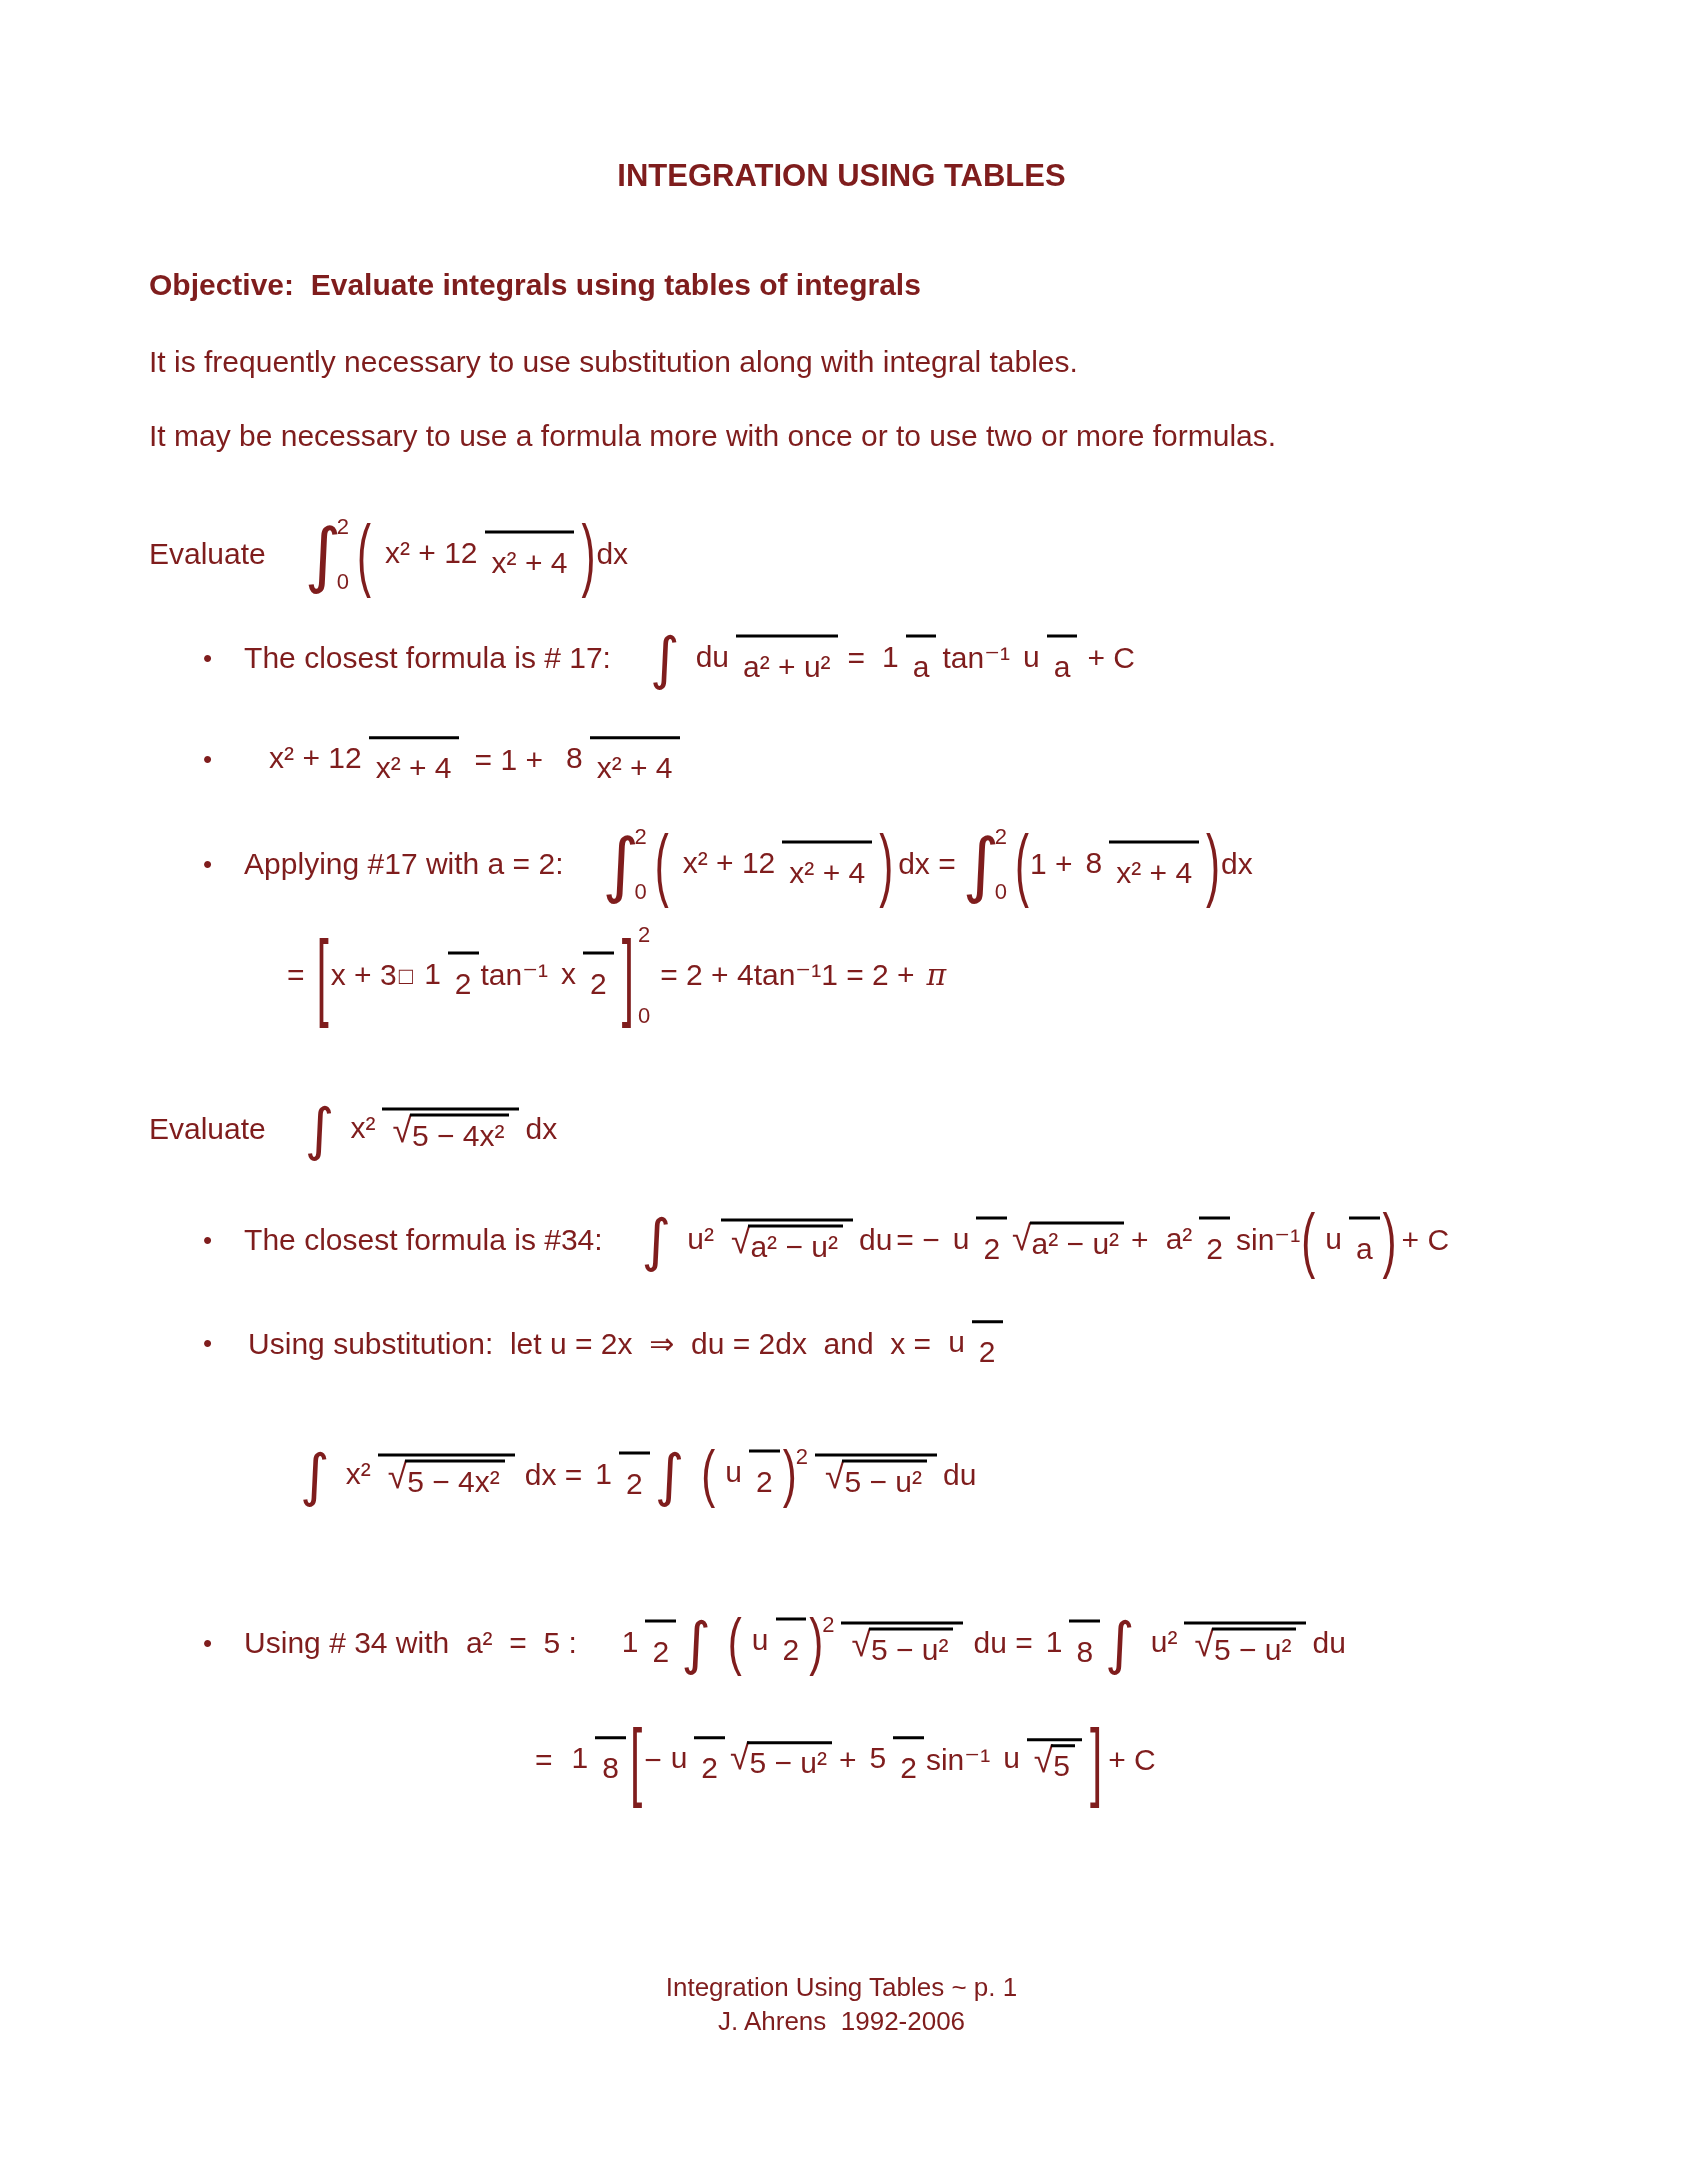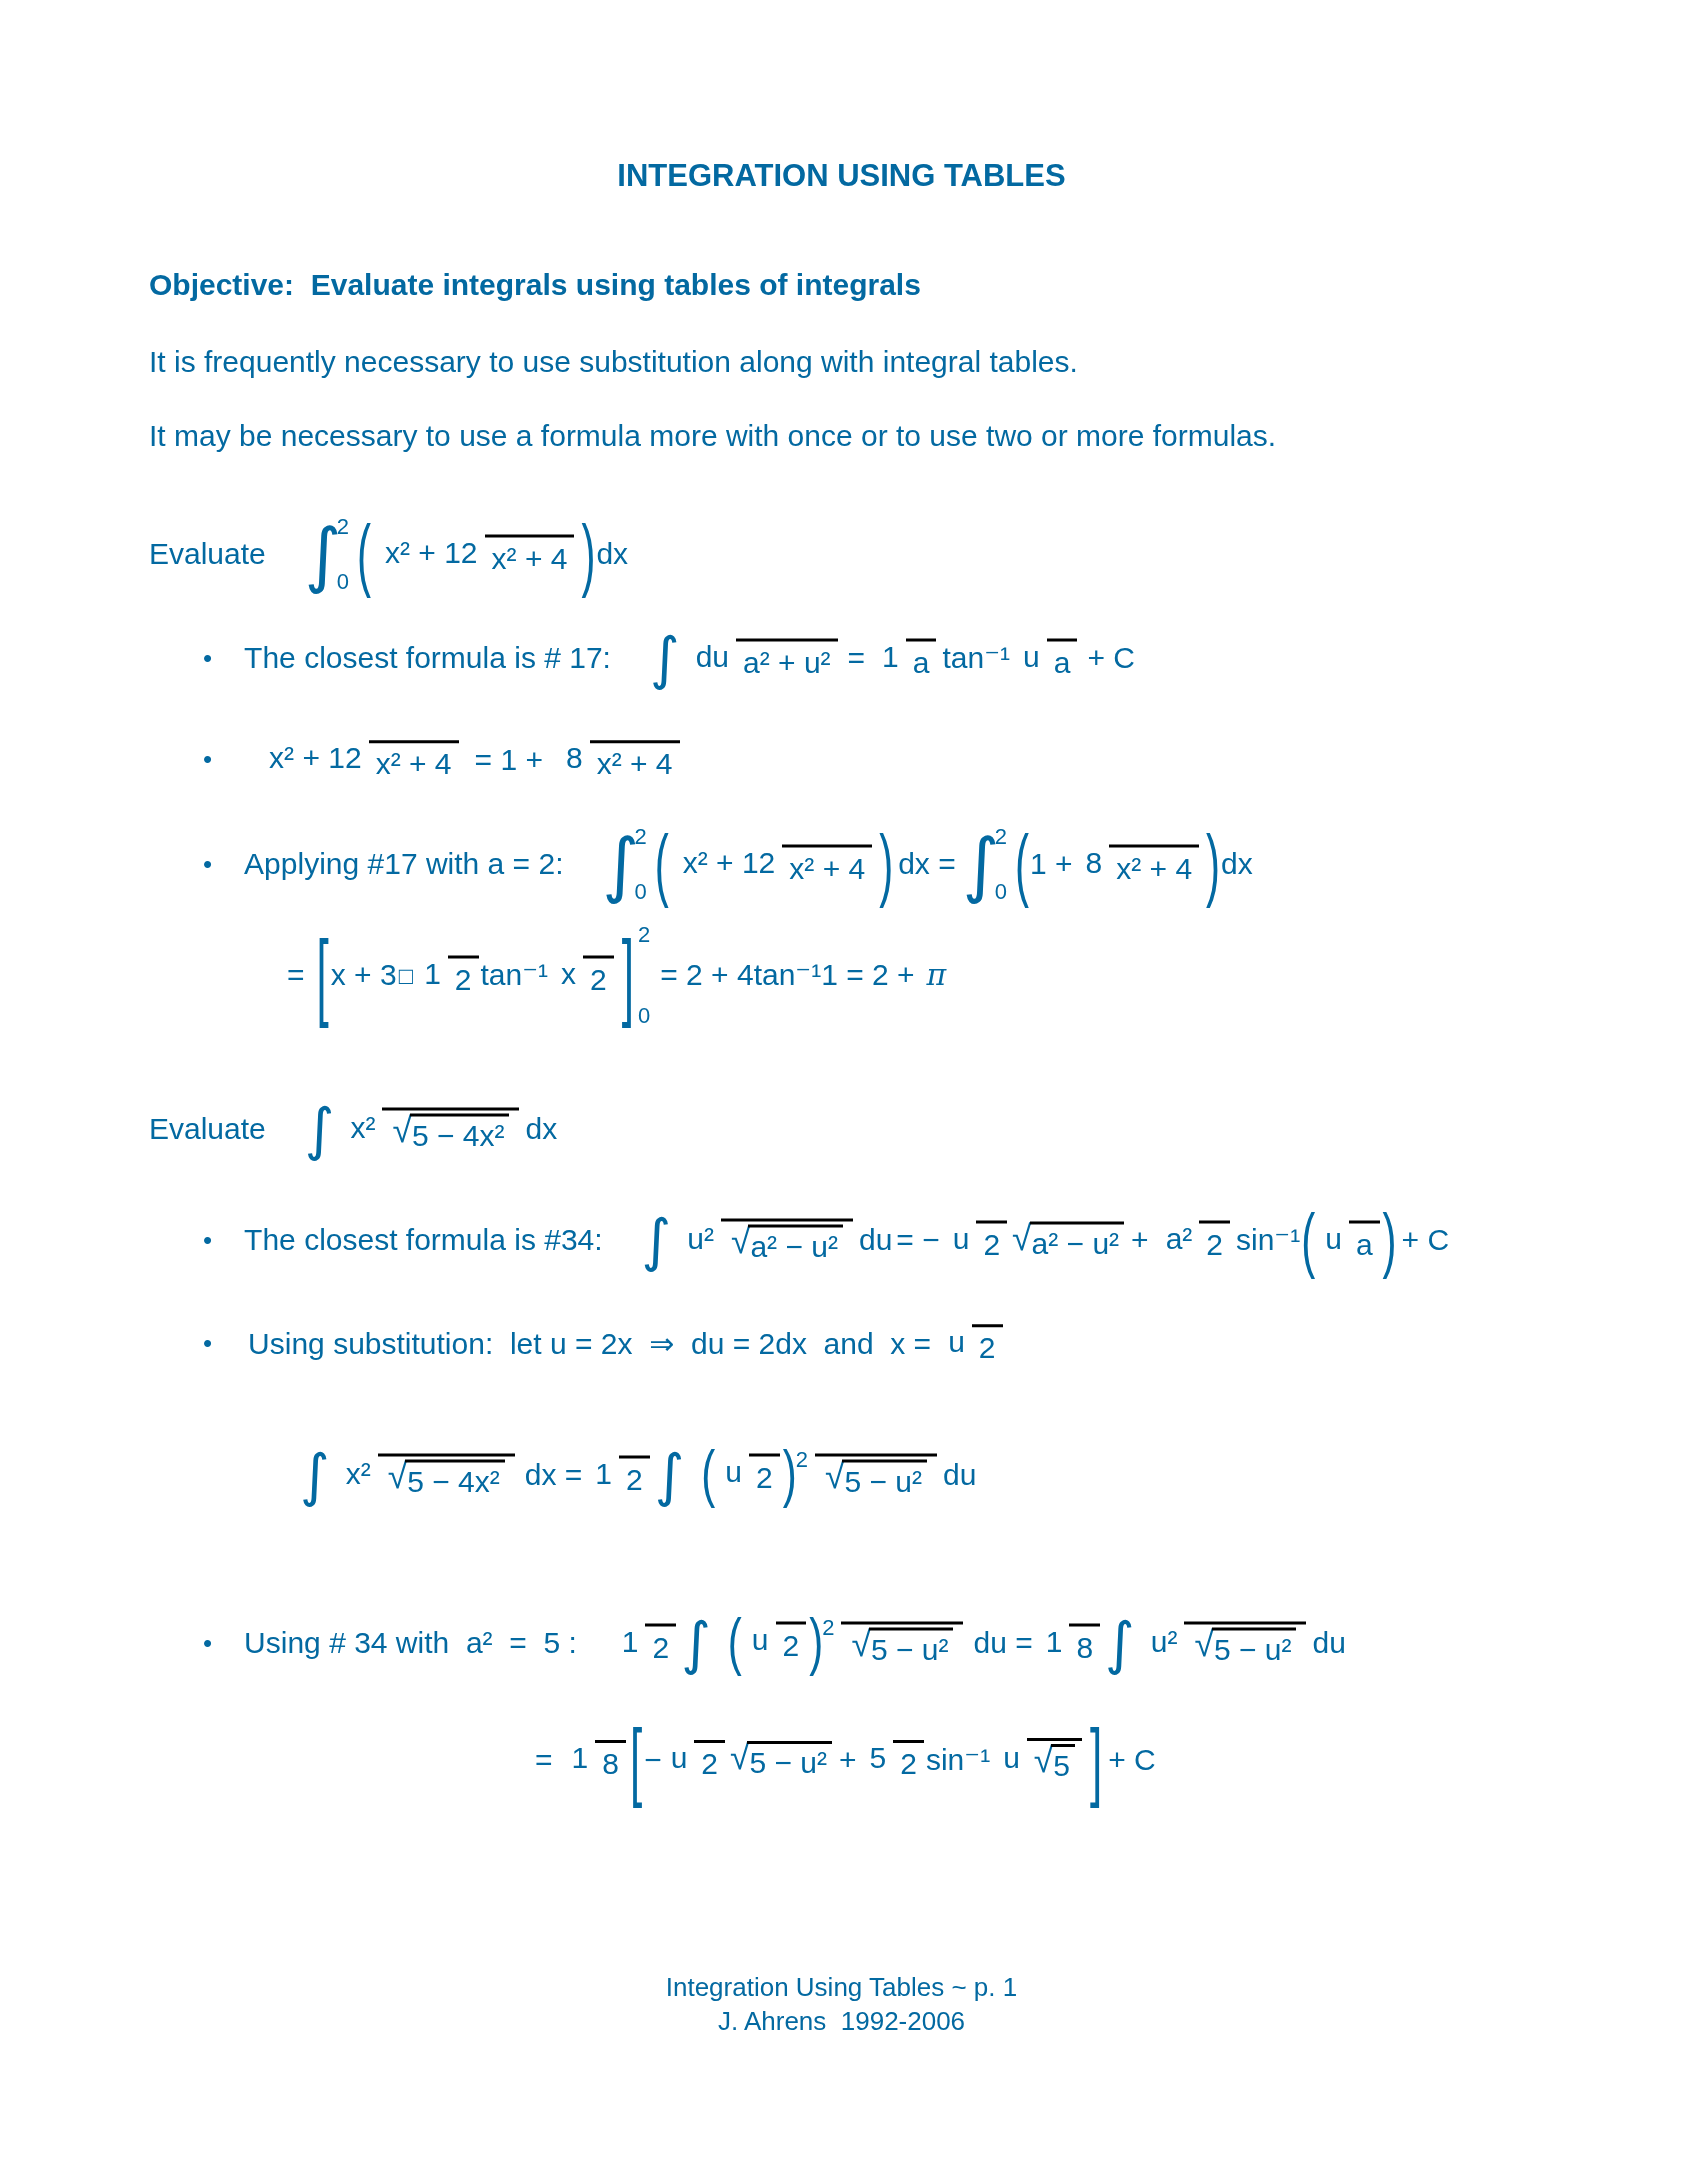--- a/index.html
+++ b/index.html
@@ -1,38 +1,38 @@
 <!DOCTYPE html>
 <html><head>
 <meta charset="utf-8">
 <style>
   * { box-sizing: border-box; }
   html,body { margin:0; padding:0; background:#fff; }
   .page {
     position:relative; width:1504px; height:2178px; background:#ffffff;
-    color:#0369a1; font-family:"Liberation Sans","DejaVu Sans",sans-serif;
+    color:#7f1d1d; font-family:"Liberation Sans","DejaVu Sans",sans-serif;
     overflow:hidden;
   }
   .row {
     position:absolute; display:flex; align-items:center;
     white-space:pre; font-size:30px; line-height:1.15;
     transform:translateY(-50%);
   }
   .center { left:0; width:1683px; justify-content:center; }
   .bold { font-weight:bold; }
   .t31 { font-size:31px; }
   .t26 { font-size:26px; }
   .bullet { font-size:26px; margin-right:32px; }
   .gap { margin-right:36px; }
   .mid { margin:0 10px; }
   .tuck { margin:0 4px; }
 
   .frac { display:inline-flex; flex-direction:row; align-items:center; margin:0 6px; text-align:center; }
   .num { padding:0 7px 4px; line-height:1.05; display:inline-flex; align-items:center; justify-content:center; }
-  .den { border-top:3px solid #000; padding:5px 7px 0; line-height:1.05; display:inline-flex; align-items:center; justify-content:center; }
+  .den { border-top:3px solid #000; padding:13px 7px 0; line-height:1.05; display:inline-flex; align-items:center; justify-content:center; }
   .den-sqrt { padding-top:3px; }
 
   .intwrap { display:inline-flex; align-items:center; margin:0 3px; }
   .int { font-family:"DejaVu Sans",sans-serif; font-size:57px; line-height:1; }
   .int-lg { font-size:71px; }
   .lims { display:inline-flex; flex-direction:column; justify-content:space-between; height:81px; font-size:22px; line-height:1; margin-left:-5px; margin-right:4px; padding:2px 0; }
 
   .paren { display:inline-block; font-size:42px; line-height:1; font-weight:400; transform:scaleY(1.9); margin:0 1px; }
   .p15 { transform:scaleY(1.5); }
   .p17 { transform:scaleY(1.7); }

